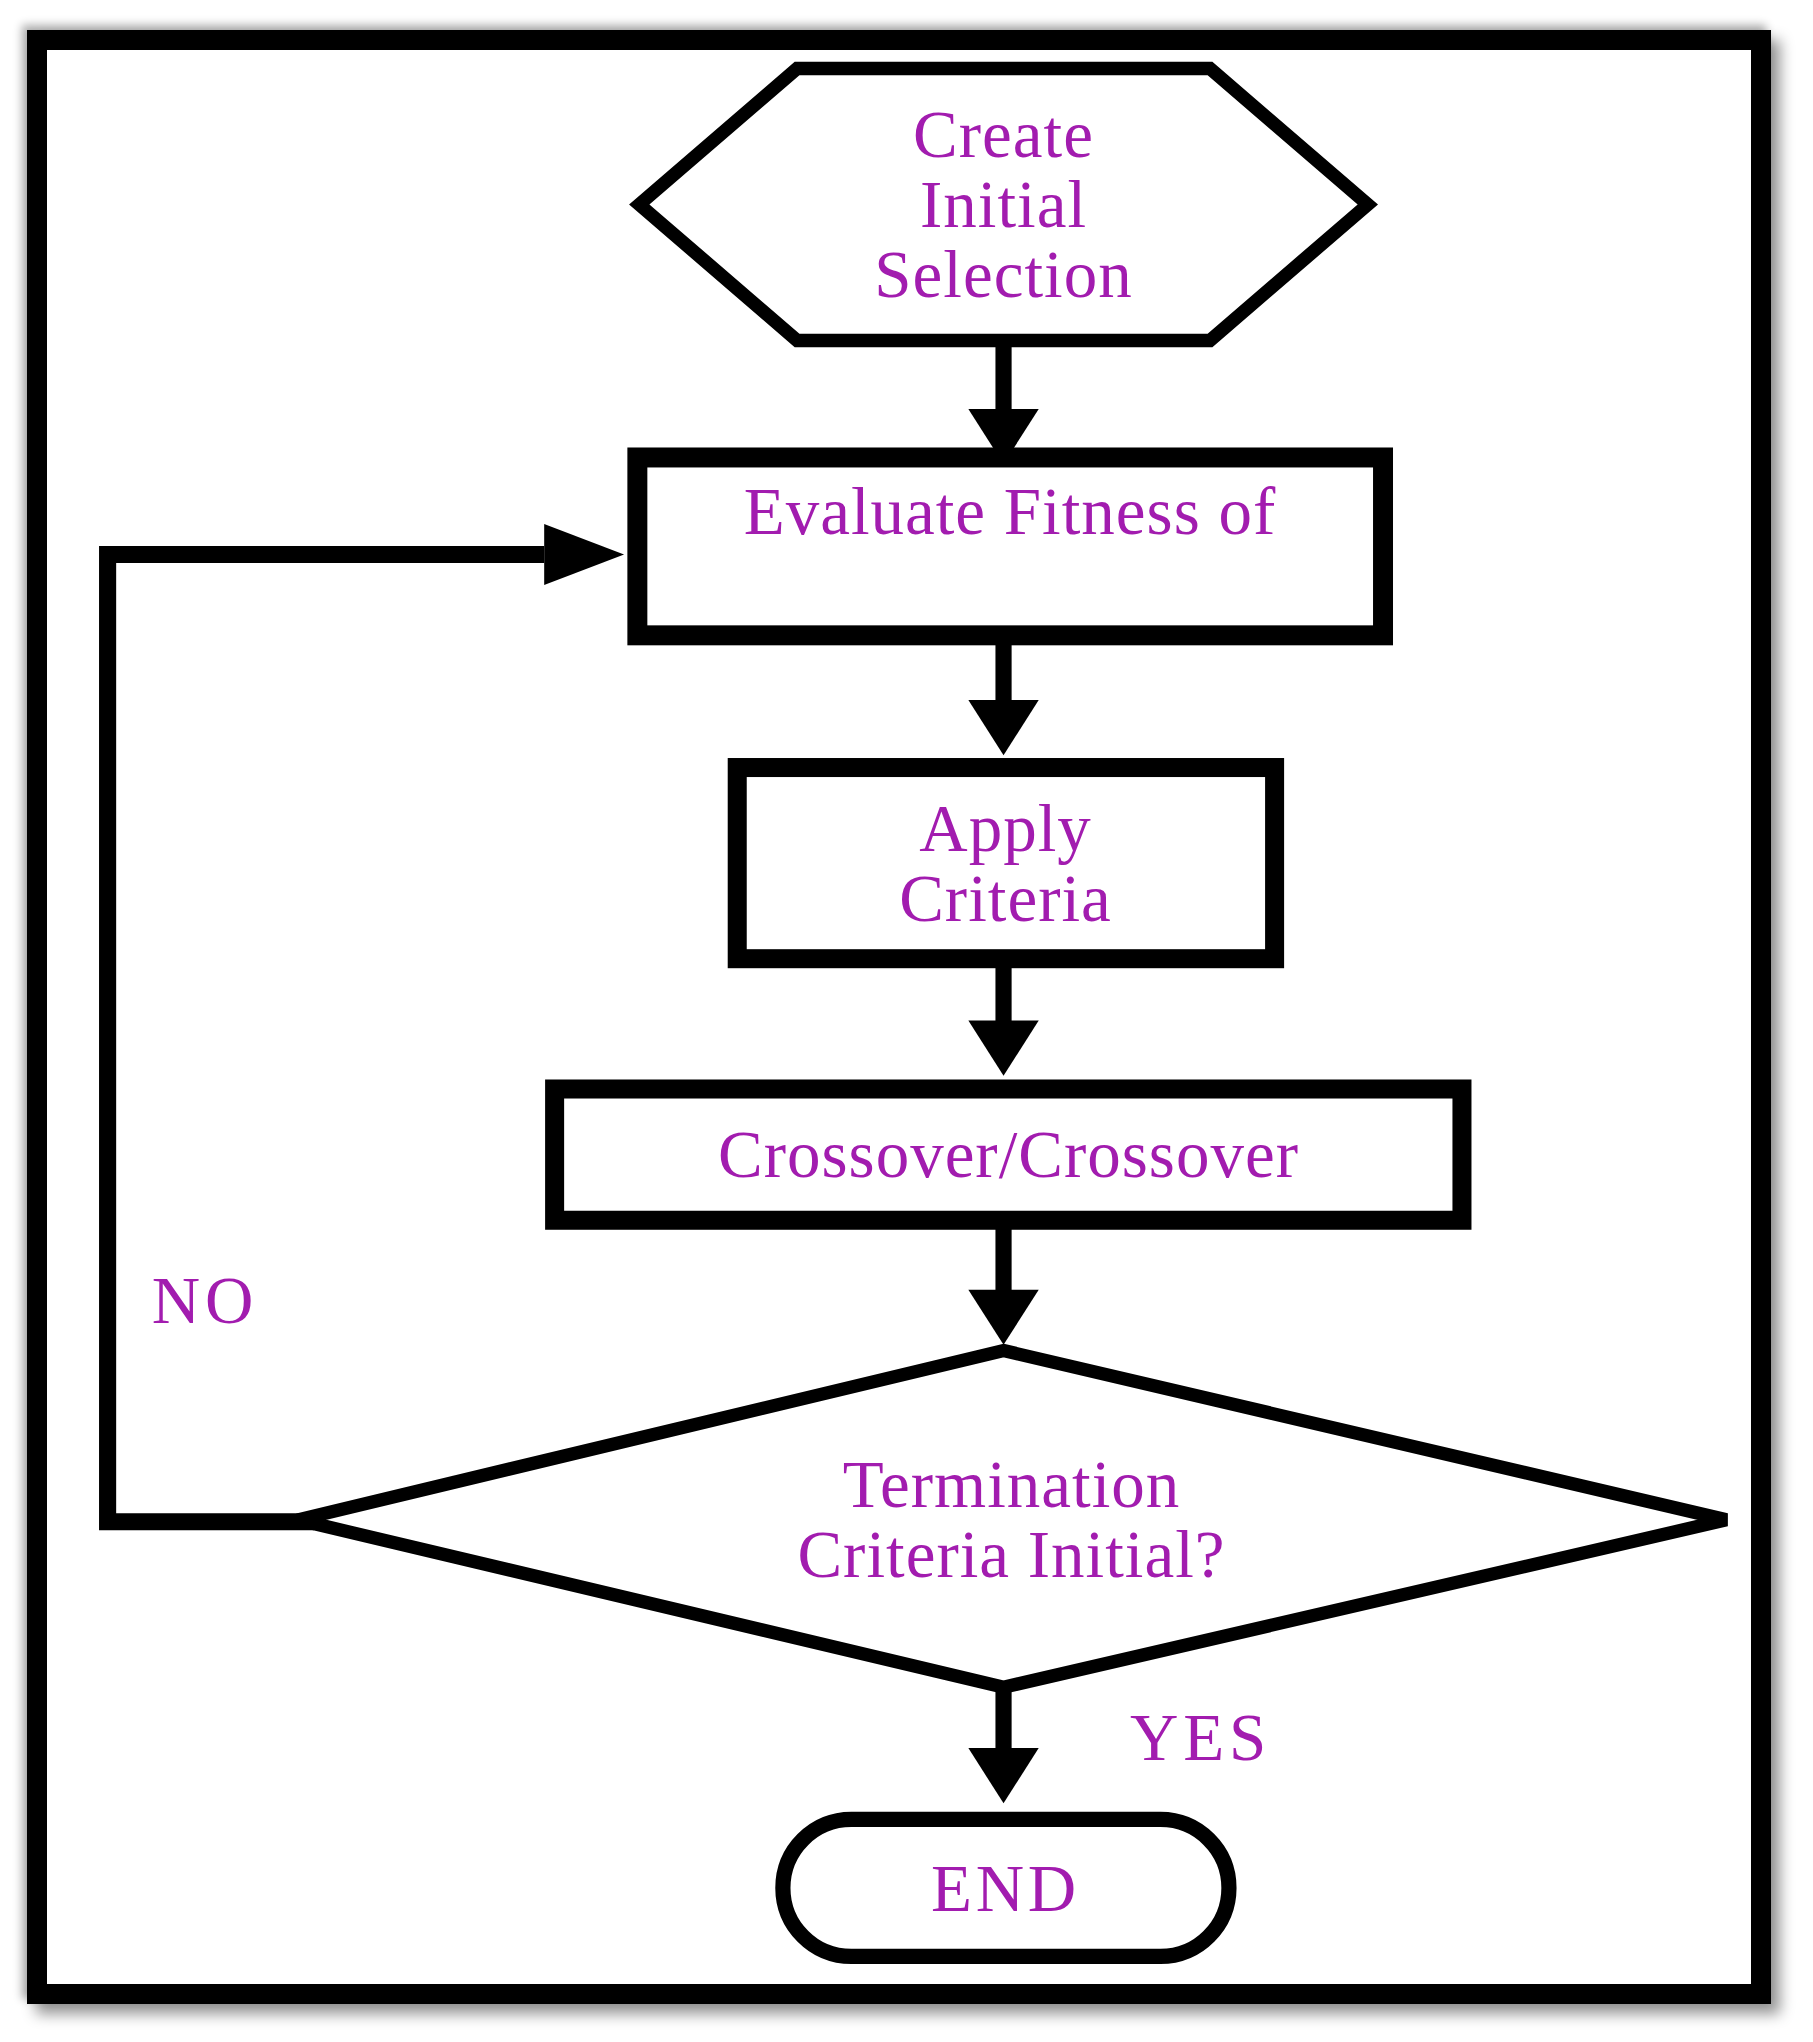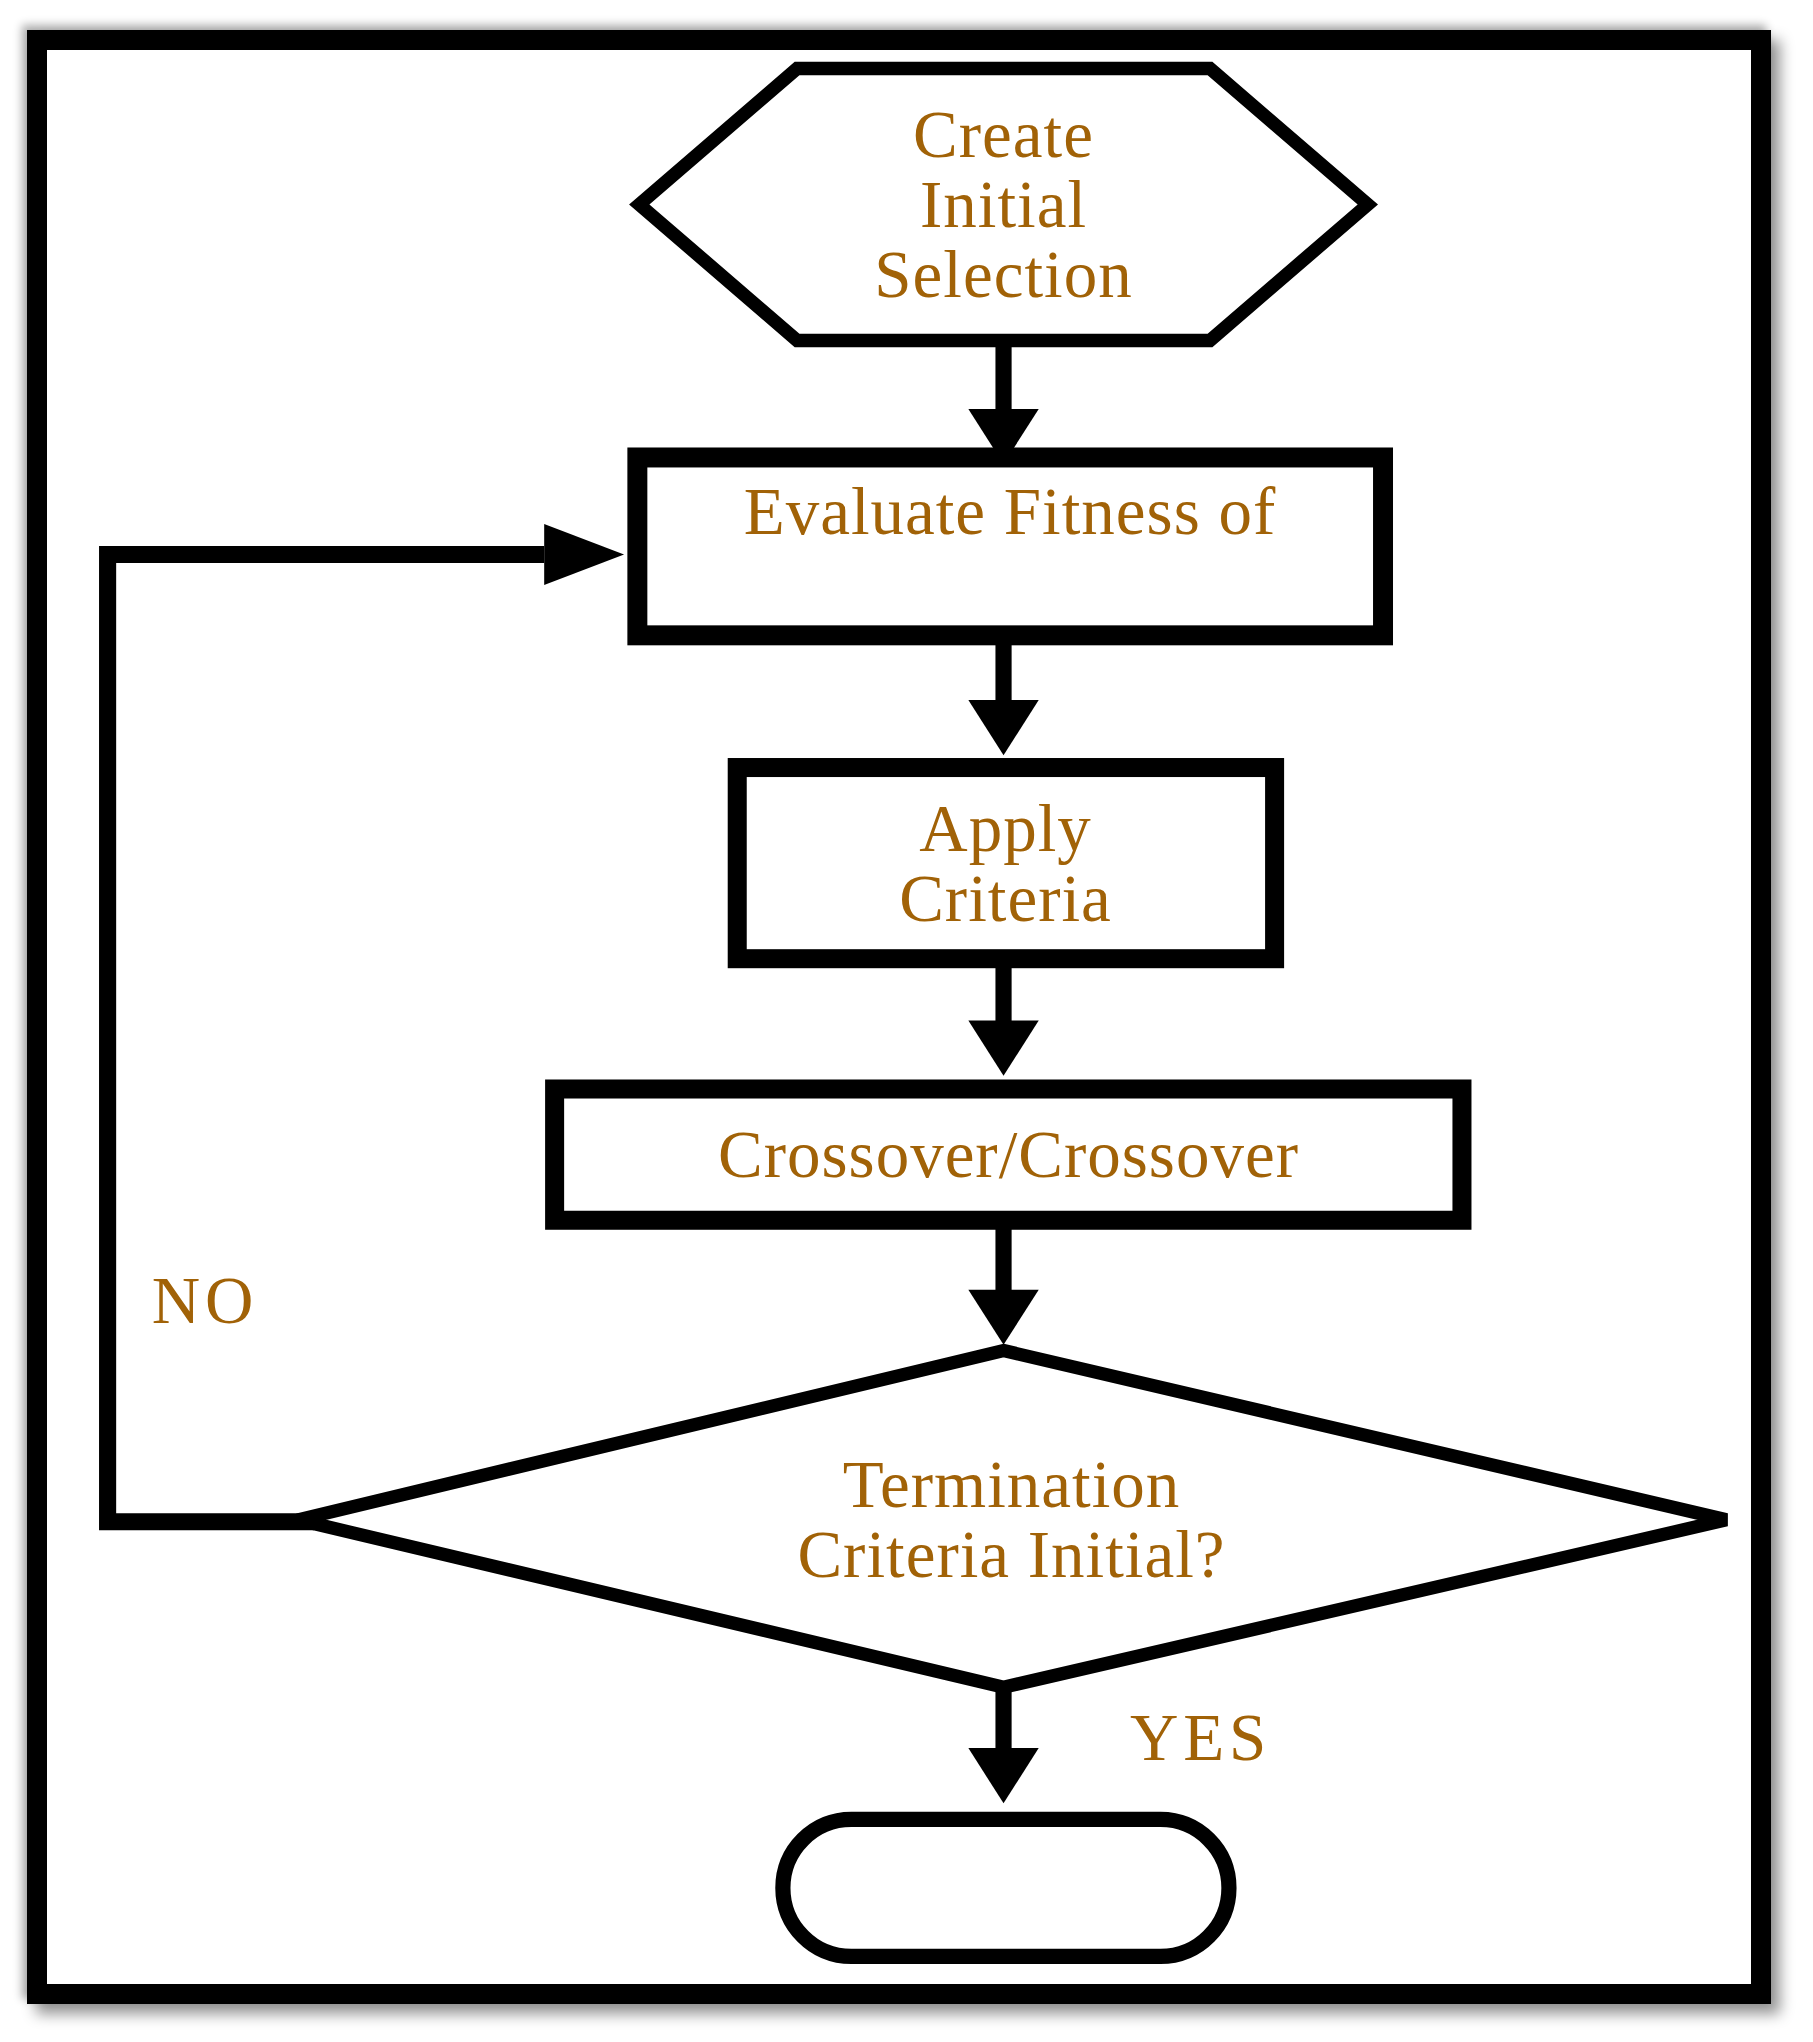--- a/index.html
+++ b/index.html
@@ -26,21 +26,21 @@
     box-shadow: -4.8px -4.8px 8.6px rgba(0,0,0,0.32), 8.6px 9.5px 13.3px rgba(0,0,0,0.42);
   }
   svg.flow {
     position: absolute;
     left: 0; top: 0;
     width: 1814px;
     height: 2042px;
   }
   .label {
     position: absolute;
-    color: #a16207;
+    color: #a21caf;
     text-align: center;
     font-size: 67px;
     line-height: 70px;
     letter-spacing: 1px;
     white-space: nowrap;
   }
   .edge-label {
     letter-spacing: 4.8px;
   }
   .end-label {
@@ -106,15 +106,16 @@
 
   <div class="label" style="left:631px; top:1449px; width:761px;">
     <div>Termination</div>
     <div>Criteria Initial?</div>
   </div>
 
   <div class="label edge-label" style="left:86px; top:1265px; width:238px;">NO</div>
 
   <div class="label edge-label" style="left:1058px; top:1702px; width:285px;">YES</div>
 
+  <div class="label end-label" style="left:863px; top:1853px; width:285px;">END</div>
 
 </div>
 
 
 </body></html>

